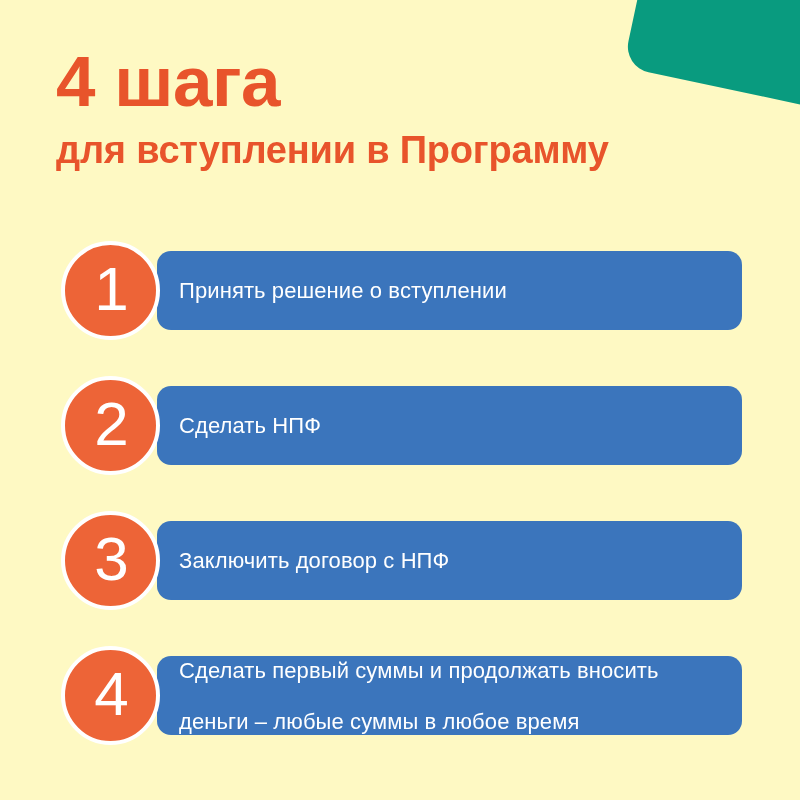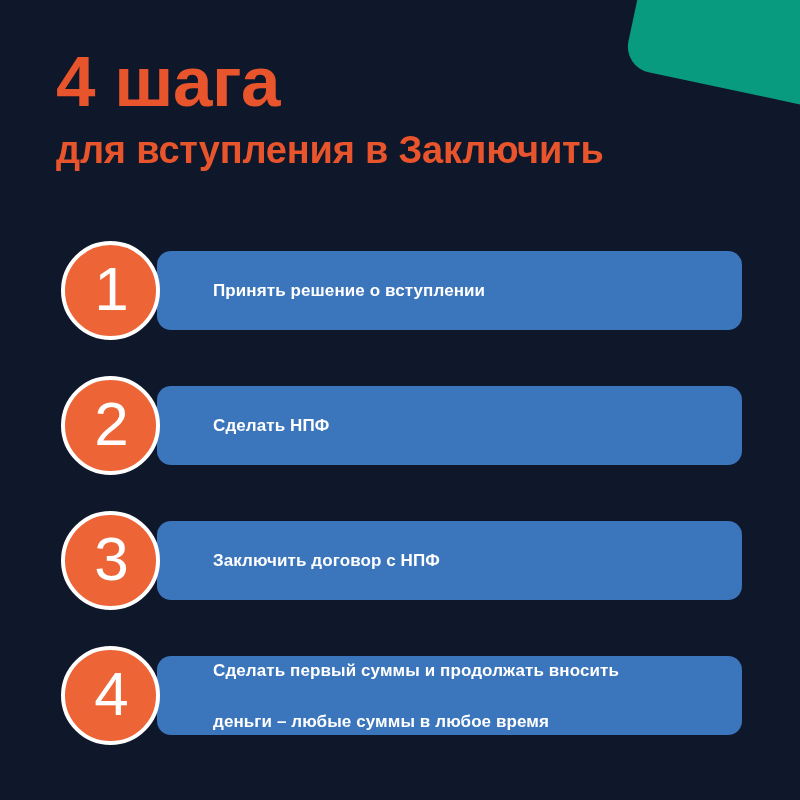--- a/index.html
+++ b/index.html
@@ -10,21 +10,21 @@
     width: 800px;
     height: 800px;
     background: #ffffff;
     font-family: "Liberation Sans", sans-serif;
     overflow: hidden;
   }
   .canvas {
     position: relative;
     width: 800px;
     height: 800px;
-    background: #0f172a;
+    background: #fef9c3;
     overflow: hidden;
   }
 
   
   .teal-shape {
     position: absolute;
     top: -104px;
     left: 641px;
     width: 260px;
     height: 200px;
@@ -81,24 +81,24 @@
     width: 585px;
     height: 79px;
     background: #3B75BC;
     border-radius: 14px;
     box-sizing: border-box;
     display: flex;
     align-items: center;
   }
   .step-text {
     color: #ffffff;
-    font-size: 17px;
+    font-size: 22px;
     line-height: 25px;
-    font-weight: bold;
-    padding-left: 56px;
+    font-weight: normal;
+    padding-left: 22px;
     padding-right: 20px;
     letter-spacing: 0.1px;
   }
   .step-text .line2 {
     display: block;
     margin-top: 26px;
   }
   .step-circle {
     position: absolute;
     left: 61px;
@@ -126,21 +126,21 @@
 </style>
 </head>
 <body>
 
 <div class="canvas">
 
   <div class="teal-shape"></div>
 
   <div class="headline">
     <div class="headline-main">4 шага</div>
-    <div class="headline-sub">для вступления в Заключить</div>
+    <div class="headline-sub">для вступлении в Программу</div>
   </div>
 
   <div class="steps">
 
     <div class="step-row">
       <div class="step-bar">
         <div class="step-text">
           <span>Принять решение о вступлении</span>
         </div>
       </div>

